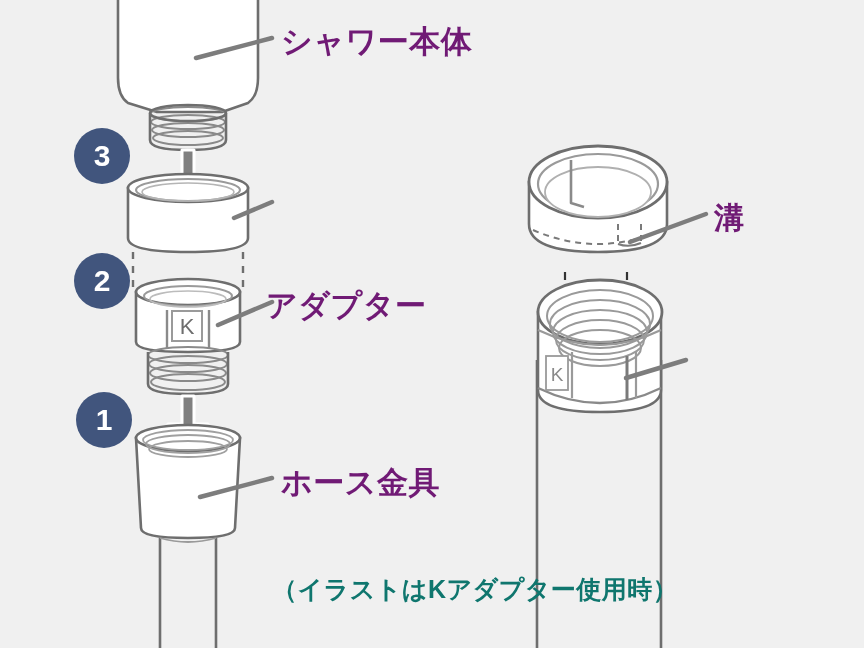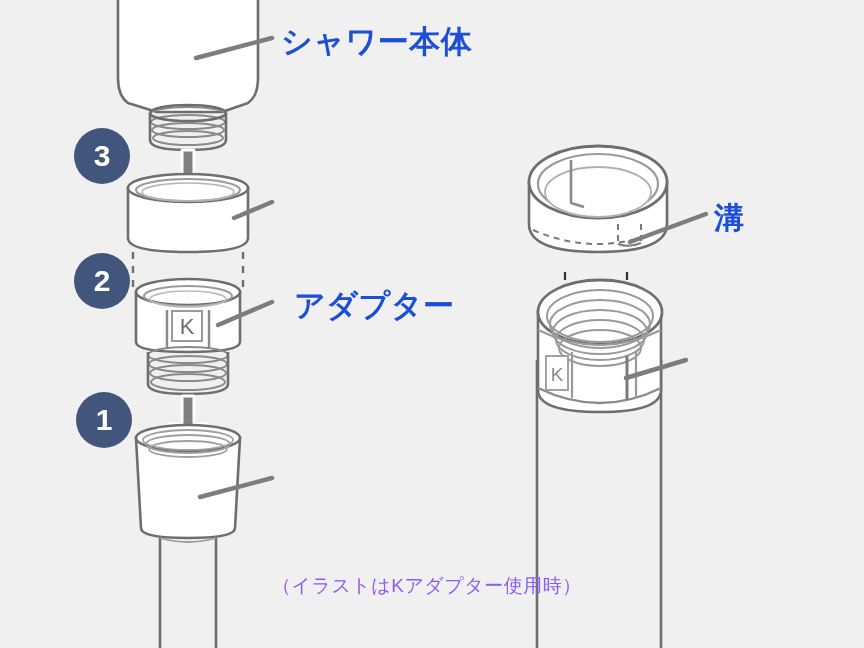--- a/index.html
+++ b/index.html
@@ -17,54 +17,54 @@
   }
   #art {
     position: absolute;
     left: 0;
     top: 0;
     width: 864px;
     height: 648px;
   }
   .lbl {
     position: absolute;
-    color: #1d4ed8;
+    color: #701a75;
     font-weight: bold;
     font-family: "Liberation Sans", "DejaVu Sans", sans-serif;
     white-space: nowrap;
     letter-spacing: 0.5px;
   }
   .lbl-main { font-size: 31px; }
   .lbl-detail { font-size: 30px; }
   .caption {
     position: absolute;
-    color: #8b5cf6;
-    font-weight: normal;
-    font-size: 19px;
+    color: #0f766e;
+    font-weight: bold;
+    font-size: 25px;
     white-space: nowrap;
     letter-spacing: 0.5px;
     font-family: "Liberation Sans", "DejaVu Sans", sans-serif;
   }
   .badge {
     position: absolute;
     width: 56px;
     height: 56px;
     border-radius: 50%;
     background: #41557d;
     color: #ffffff;
     font-size: 30px;
     font-weight: bold;
     display: flex;
     align-items: center;
     justify-content: center;
     font-family: "Liberation Sans", "DejaVu Sans", sans-serif;
   }
   #lbl-shower-body { left: 281px; top: 21px; }
   #lbl-outer-ring  { left: 281px; top: 185px; }
-  #lbl-adapter     { left: 294px; top: 285px; }
+  #lbl-adapter     { left: 266px; top: 285px; }
   #lbl-hose-fitting{ left: 281px; top: 462px; }
   #lbl-groove      { left: 714px; top: 198px; }
   #lbl-protrusion  { left: 694px; top: 344px; }
   #caption-note    { left: 272px; top: 573px; }
   #badge-3 { left: 74px; top: 128px; }
   #badge-2 { left: 74px; top: 253px; }
   #badge-1 { left: 76px; top: 392px; }
 </style>
 </head>
 <body>
@@ -202,20 +202,21 @@
       <line x1="630" y1="242" x2="706" y2="214"></line>
       <line x1="626" y1="378" x2="686" y2="360"></line>
     </g>
   </svg>
 
   <div class="lbl lbl-main" id="lbl-shower-body">シャワー本体</div>
 
 
   <div class="lbl lbl-main" id="lbl-adapter">アダプター</div>
 
+  <div class="lbl lbl-main" id="lbl-hose-fitting">ホース金具</div>
 
   <div class="lbl lbl-detail" id="lbl-groove">溝</div>
 
 
   <div class="badge" id="badge-3">3</div>
 
   <div class="badge" id="badge-2">2</div>
 
   <div class="badge" id="badge-1">1</div>
 

